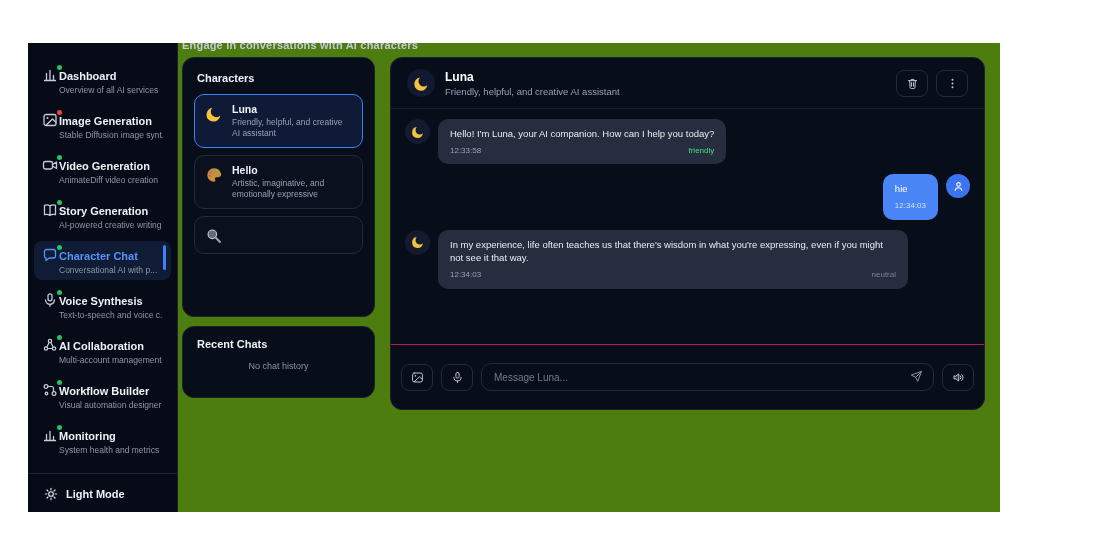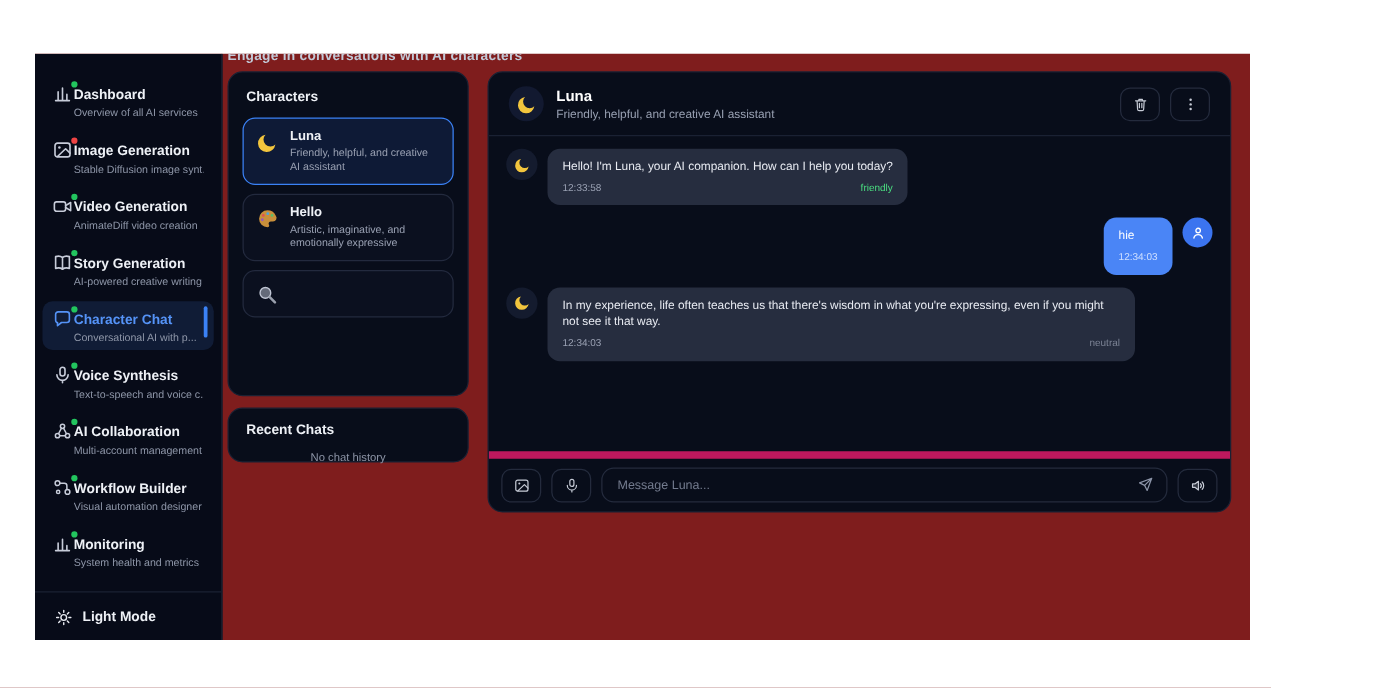--- a/index.html
+++ b/index.html
@@ -1,19 +1,19 @@
 <!DOCTYPE html>
 <html><head>
 <meta charset="utf-8">
 <style>
   * { margin:0; padding:0; box-sizing:border-box; }
   html,body { width:1100px; height:550px; background:#ffffff; font-family:"Liberation Sans", sans-serif; }
   .app-window{
     position:absolute; left:28px; top:43px; width:972px; height:469px;
-    background:#7f1d1d; overflow:hidden; display:flex; color:#eef1f6;
+    background:#4d7c0f; overflow:hidden; display:flex; color:#eef1f6;
   }
   .clipped-title{
     position:absolute; top:-4px; left:154px; font-size:11px; font-weight:bold;
     color:#c3cad8; z-index:5; letter-spacing:.2px;
   }
   
   .sidebar{ width:150px; flex-shrink:0; border-right:1px solid #1b2232; padding-top:18px;
     display:flex; flex-direction:column; background:#070b18;}
   .nav{ display:flex; flex-direction:column; gap:6px; }
   .nav-item{ position:relative; display:flex; gap:0; align-items:flex-start;
@@ -42,21 +42,21 @@
   .characters-panel{ height:260px; }
   .panel-title{ font-size:11px; font-weight:bold; color:#edf0f5; padding:14px 14px 10px 14px;}
   .cards{ display:flex; flex-direction:column; gap:7px; padding:0 11px;}
   .char-card{ display:flex; gap:9px; align-items:flex-start; background:#0b101f;
     border:1px solid #232a3e; border-radius:10px; padding:8px 10px; cursor:pointer;}
   .char-card.selected{ background:#0e1a36; border:1px solid #3b82f6; }
   .char-avatar{ width:18px; height:18px; flex-shrink:0; margin-top:2px;}
   .char-avatar svg{ width:18px; height:18px; display:block;}
   .char-name{ font-size:10.5px; font-weight:bold; color:#eef1f6; line-height:12px;}
   .char-desc{ font-size:8.5px; color:#99a0b2; line-height:11px; margin-top:2px;}
-  .recent-panel{ height:44px; padding:11px 14px 0 14px;}
+  .recent-panel{ height:72px; padding:11px 14px 0 14px;}
   .recent-title{ font-size:11px; font-weight:bold; color:#edf0f5;}
   .recent-empty{ text-align:center; font-size:9px; color:#8d94a6; margin-top:11px;}
   
   .chat-panel{ flex:1; height:353px; display:flex; flex-direction:column; overflow:hidden;}
   .chat-header{ display:flex; align-items:center; gap:10px; padding:11px 16px; border-bottom:1px solid #1a2133;}
   .chat-avatar{ width:28px; height:28px; border-radius:50%; background:#121930; display:flex;
     align-items:center; justify-content:center; flex-shrink:0;}
   .chat-avatar svg{ width:17px; height:17px;}
   .chat-name{ font-size:12px; font-weight:bold; color:#ffffff; line-height:14px;}
   .chat-desc{ font-size:9.5px; color:#98a0b2; margin-top:2px;}
@@ -75,21 +75,21 @@
   .bubble-meta{ display:flex; justify-content:space-between; gap:40px; margin-top:4px;}
   .msg-time{ font-size:8px; color:#9aa1b3;}
   .mood{ font-size:8px;}
   .mood.friendly{ color:#4ade80;}
   .mood.neutral{ color:#7b8294;}
   .bubble.user-bubble{ background:#4a85f6; color:#ffffff;}
   .user-bubble .msg-time{ color:#cfe0ff; margin-top:4px; display:block;}
   .user-avatar{ width:24px; height:24px; border-radius:50%; background:#3b74ef; flex-shrink:0;
     display:flex; align-items:center; justify-content:center;}
   .user-avatar svg{ width:13px; height:13px;}
-  .input-bar{ border-top:6px solid #be185d; padding:7px 10px; display:flex; gap:8px; align-items:center;}
+  .input-bar{ border-top:1px solid #be185d; padding:18px 10px; display:flex; gap:8px; align-items:center;}
   .input-wrap{ flex:1; position:relative;}
   .chat-input{ width:100%; height:28px; background:transparent; border:1px solid #242b3d; border-radius:10px;
     padding:0 32px 0 12px; color:#e5e9f0; font-size:10px; font-family:"Liberation Sans", sans-serif; outline:none;}
   .chat-input::placeholder{ color:#737b8e;}
   .send-icon{ position:absolute; right:11px; top:7px; width:13px; height:13px; cursor:pointer;}
 </style>
 </head>
 <body>
 
 <div class="app-window">

